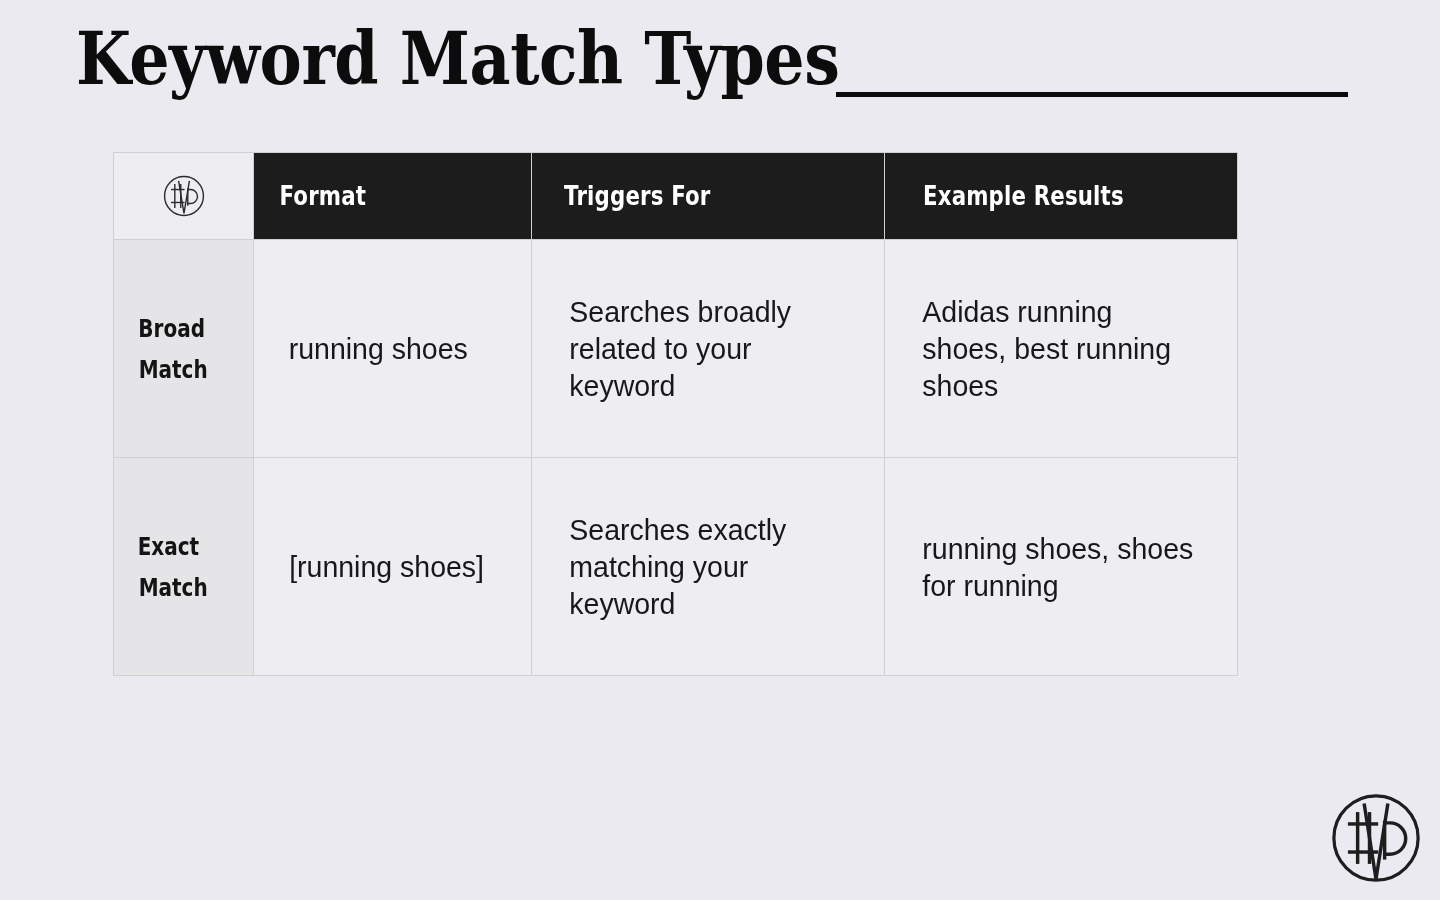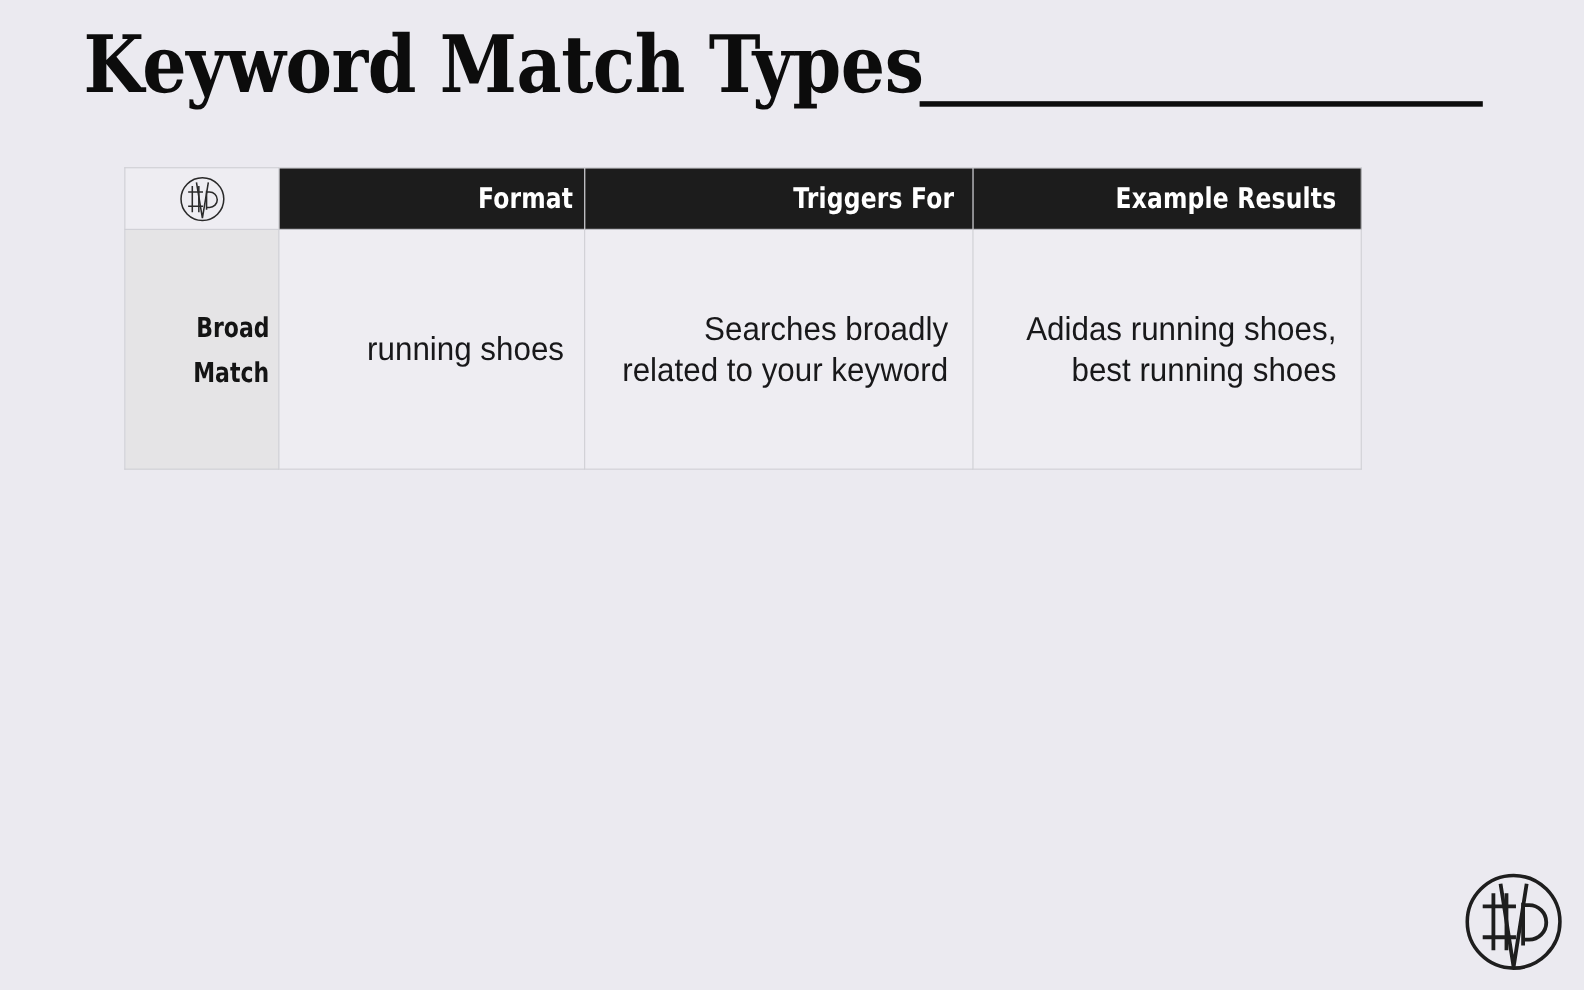--- a/index.html
+++ b/index.html
@@ -56,22 +56,22 @@
     table-layout: fixed;
   }
   #match-table col.c1 { width: 140px; }
   #match-table col.c2 { width: 278px; }
   #match-table col.c3 { width: 353px; }
   #match-table col.c4 { width: 353px; }
 
   #match-table th,
   #match-table td {
     border: 1px solid #cfcfd4;
-    padding: 0;
-    text-align: right;
+    padding: 16px;
+    text-align: left;
     vertical-align: middle;
   }
 
   
   thead tr { height: 56px; }
   th.logo-cell {
     background: #eeedf2;
     border-color: #cfcfd4;
   }
   th.head-cell {
@@ -182,20 +182,35 @@
       </td>
       <td class="body-cell">
         <span class="cell-text">Searches broadly related to your keyword</span>
       </td>
       <td class="body-cell">
         <span class="cell-text">Adidas running shoes, best running shoes</span>
       </td>
     </tr>
 
 
+    <tr>
+      <td class="type-cell">
+        <span class="type-label">Exact</span><br>
+        <span class="type-label">Match</span>
+      </td>
+      <td class="body-cell">
+        <span class="cell-text">[running shoes]</span>
+      </td>
+      <td class="body-cell">
+        <span class="cell-text">Searches exactly matching your keyword</span>
+      </td>
+      <td class="body-cell">
+        <span class="cell-text">running shoes, shoes for running</span>
+      </td>
+    </tr>
 
   </tbody>
 </table>
 
 <svg id="brand-logo-corner" viewBox="0 0 100 100">
   <circle cx="50" cy="50" r="39" fill="none" stroke="#1e1e1e" stroke-width="3"></circle>
   <path d="M33 26 L33 74" fill="none" stroke="#1e1e1e" stroke-width="3.2"></path>
   <path d="M44 26 L44 74" fill="none" stroke="#1e1e1e" stroke-width="3.2"></path>
   <path d="M24 37 L52 37" fill="none" stroke="#1e1e1e" stroke-width="3.2"></path>
   <path d="M24 63 L52 63" fill="none" stroke="#1e1e1e" stroke-width="3.2"></path>

